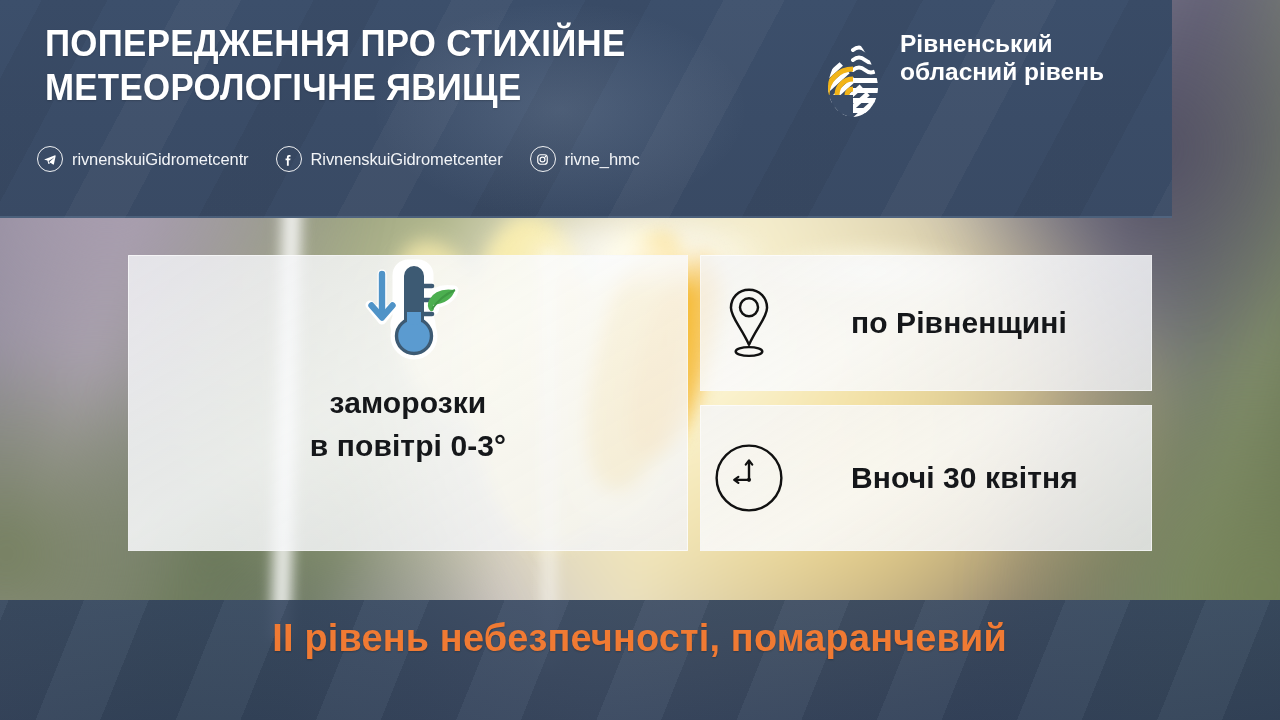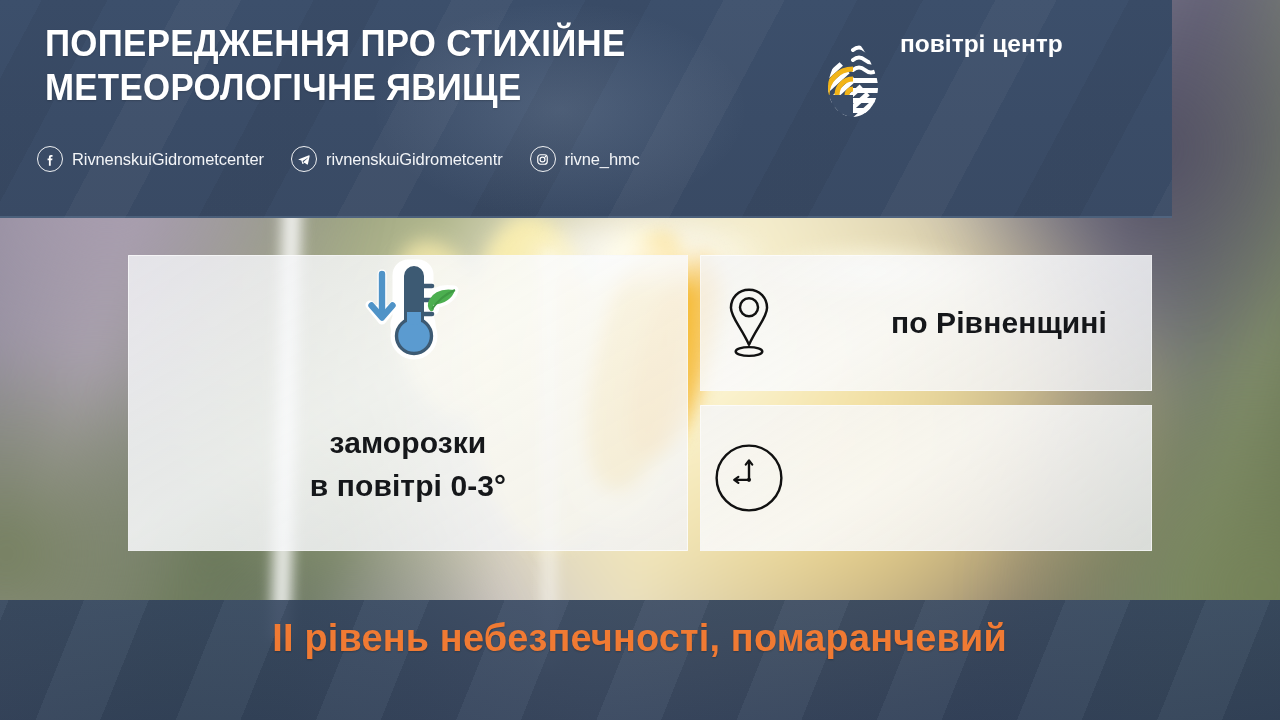--- a/index.html
+++ b/index.html
@@ -122,21 +122,20 @@
   .logo-url {
     color:#ffffff; font-size:23px; line-height:1.2; margin-top:4px; white-space:nowrap; font-weight:400;
   }
 
   
   .panel {
     position:absolute;
     background:linear-gradient(150deg, rgba(244,245,248,0.80) 0%, rgba(250,251,253,0.86) 45%, rgba(241,242,246,0.80) 100%);
     border:1px solid rgba(255,255,255,0.45);
     backdrop-filter:blur(2px);
-    gap:40px;
   }
   .panel-left {
     left:128px; top:255px; width:560px; height:296px;
     display:flex; flex-direction:column; align-items:center; justify-content:flex-start;
   }
   .thermo-wrap { width:112px; height:118px; margin-top:-6px; }
   .thermo-wrap svg { display:block; }
   .panel-left .ptext {
     margin-top:14px; text-align:center; color:#15171a;
     font-size:30px; font-weight:bold; line-height:1.42; white-space:pre-line;
@@ -207,33 +206,33 @@
     <div class="title-block">
       <div class="poster-title">ПОПЕРЕДЖЕННЯ ПРО СТИХІЙНЕ
 МЕТЕОРОЛОГІЧНЕ ЯВИЩЕ</div>
     </div>
 
     <div class="socials">
 
       <div class="social">
         <span class="ring">
           <svg width="15" height="15" viewBox="0 0 24 24" aria-hidden="true">
+            <path fill="#ffffff" d="M21.2 4.3L2.9 11.4c-0.85 0.33-0.82 0.8-0.13 1.0l4.2 1.3 1.6 4.9c0.2 0.53 0.36 0.74 0.73 0.74 0.36 0 0.52-0.17 0.72-0.36l1.95-1.9 4.07 3.0c0.75 0.41 1.29 0.2 1.48-0.69l2.67-12.6c0.27-1.09-0.42-1.58-1.0-1.3zM9.0 14.3l8.3-5.25c0.41-0.25 0.79-0.11 0.48 0.16l-7.1 6.42-0.28 3.0L9.0 14.3z"></path>
+          </svg>
+        </span>
+        <span class="handle">rivnenskuiGidrometcentr</span>
+      </div>
+
+      <div class="social">
+        <span class="ring">
+          <svg width="15" height="15" viewBox="0 0 24 24" aria-hidden="true">
             <path fill="#ffffff" d="M15.2 7.6h-2.0c-0.45 0-0.8 0.35-0.8 0.8v1.9h2.75l-0.42 2.9h-2.33V22h-2.95v-8.8H7.3v-2.9h2.15V8.1c0-2.05 1.3-3.5 3.35-3.5h2.4V7.6z"></path>
           </svg>
         </span>
         <span class="handle">RivnenskuiGidrometcenter</span>
-      </div>
-
-      <div class="social">
-        <span class="ring">
-          <svg width="15" height="15" viewBox="0 0 24 24" aria-hidden="true">
-            <path fill="#ffffff" d="M21.2 4.3L2.9 11.4c-0.85 0.33-0.82 0.8-0.13 1.0l4.2 1.3 1.6 4.9c0.2 0.53 0.36 0.74 0.73 0.74 0.36 0 0.52-0.17 0.72-0.36l1.95-1.9 4.07 3.0c0.75 0.41 1.29 0.2 1.48-0.69l2.67-12.6c0.27-1.09-0.42-1.58-1.0-1.3zM9.0 14.3l8.3-5.25c0.41-0.25 0.79-0.11 0.48 0.16l-7.1 6.42-0.28 3.0L9.0 14.3z"></path>
-          </svg>
-        </span>
-        <span class="handle">rivnenskuiGidrometcentr</span>
       </div>
 
       <div class="social">
         <span class="ring">
           <svg width="15" height="15" viewBox="0 0 24 24" aria-hidden="true">
             <rect x="4.4" y="4.4" width="15.2" height="15.2" rx="4.4" fill="none" stroke="#ffffff" stroke-width="1.9"></rect>
             <circle cx="12" cy="12" r="3.9" fill="none" stroke="#ffffff" stroke-width="1.9"></circle>
             <circle cx="16.7" cy="7.4" r="1.25" fill="#ffffff"></circle>
           </svg>
         </span>
@@ -289,21 +288,22 @@
               <path d="M31 46 A 16 16 0 0 0 15 62"></path>
               <path d="M31 56 A 6 6 0 0 0 25 62"></path>
               <path d="M31 36 A 26 26 0 0 0 5 62"></path>
             </g>
             <rect x="0" y="62" width="31" height="30" fill="#3a4c67"></rect>
             <rect x="0" y="62" width="31" height="30" fill="none"></rect>
           </g>
         </svg>
       </div>
       <div class="logo-text">
-        <div class="logo-line">повітрі центр</div>
+        <div class="logo-line">Рівненський</div>
+        <div class="logo-line">обласний рівень</div>
       </div>
     </div>
 
     <div class="hdr-bottom-line"></div>
   </div>
 
   <div class="panel panel-left">
     <div class="thermo-wrap">
       <svg viewBox="0 0 112 118" width="112" height="118" aria-hidden="true">
 
@@ -356,20 +356,21 @@
     <div class="r-icon">
       <svg viewBox="0 0 80 80" width="74" height="74" aria-hidden="true">
         <circle cx="40" cy="40" r="35" fill="none" stroke="#111111" stroke-width="2.6"></circle>
         <path d="M40 42 V22" stroke="#111111" stroke-width="2.6" stroke-linecap="round" fill="none"></path>
         <path d="M36.5 25.5 L40 21 L43.5 25.5" stroke="#111111" stroke-width="2.4" fill="none" stroke-linecap="round" stroke-linejoin="round"></path>
         <path d="M40 42 H25" stroke="#111111" stroke-width="2.6" stroke-linecap="round" fill="none"></path>
         <path d="M28.5 38.8 L24 42 L28.5 45.2" stroke="#111111" stroke-width="2.4" fill="none" stroke-linecap="round" stroke-linejoin="round"></path>
         <circle cx="40" cy="42" r="2.2" fill="#111111"></circle>
       </svg>
     </div>
+    <div class="r-label">Вночі 30 квітня</div>
   </div>
 
   <div class="footer">
     <div class="fdiag"></div>
     <div class="footer-text">II рівень небезпечності, помаранчевий</div>
   </div>
 
 </div>
 
 </body></html>

